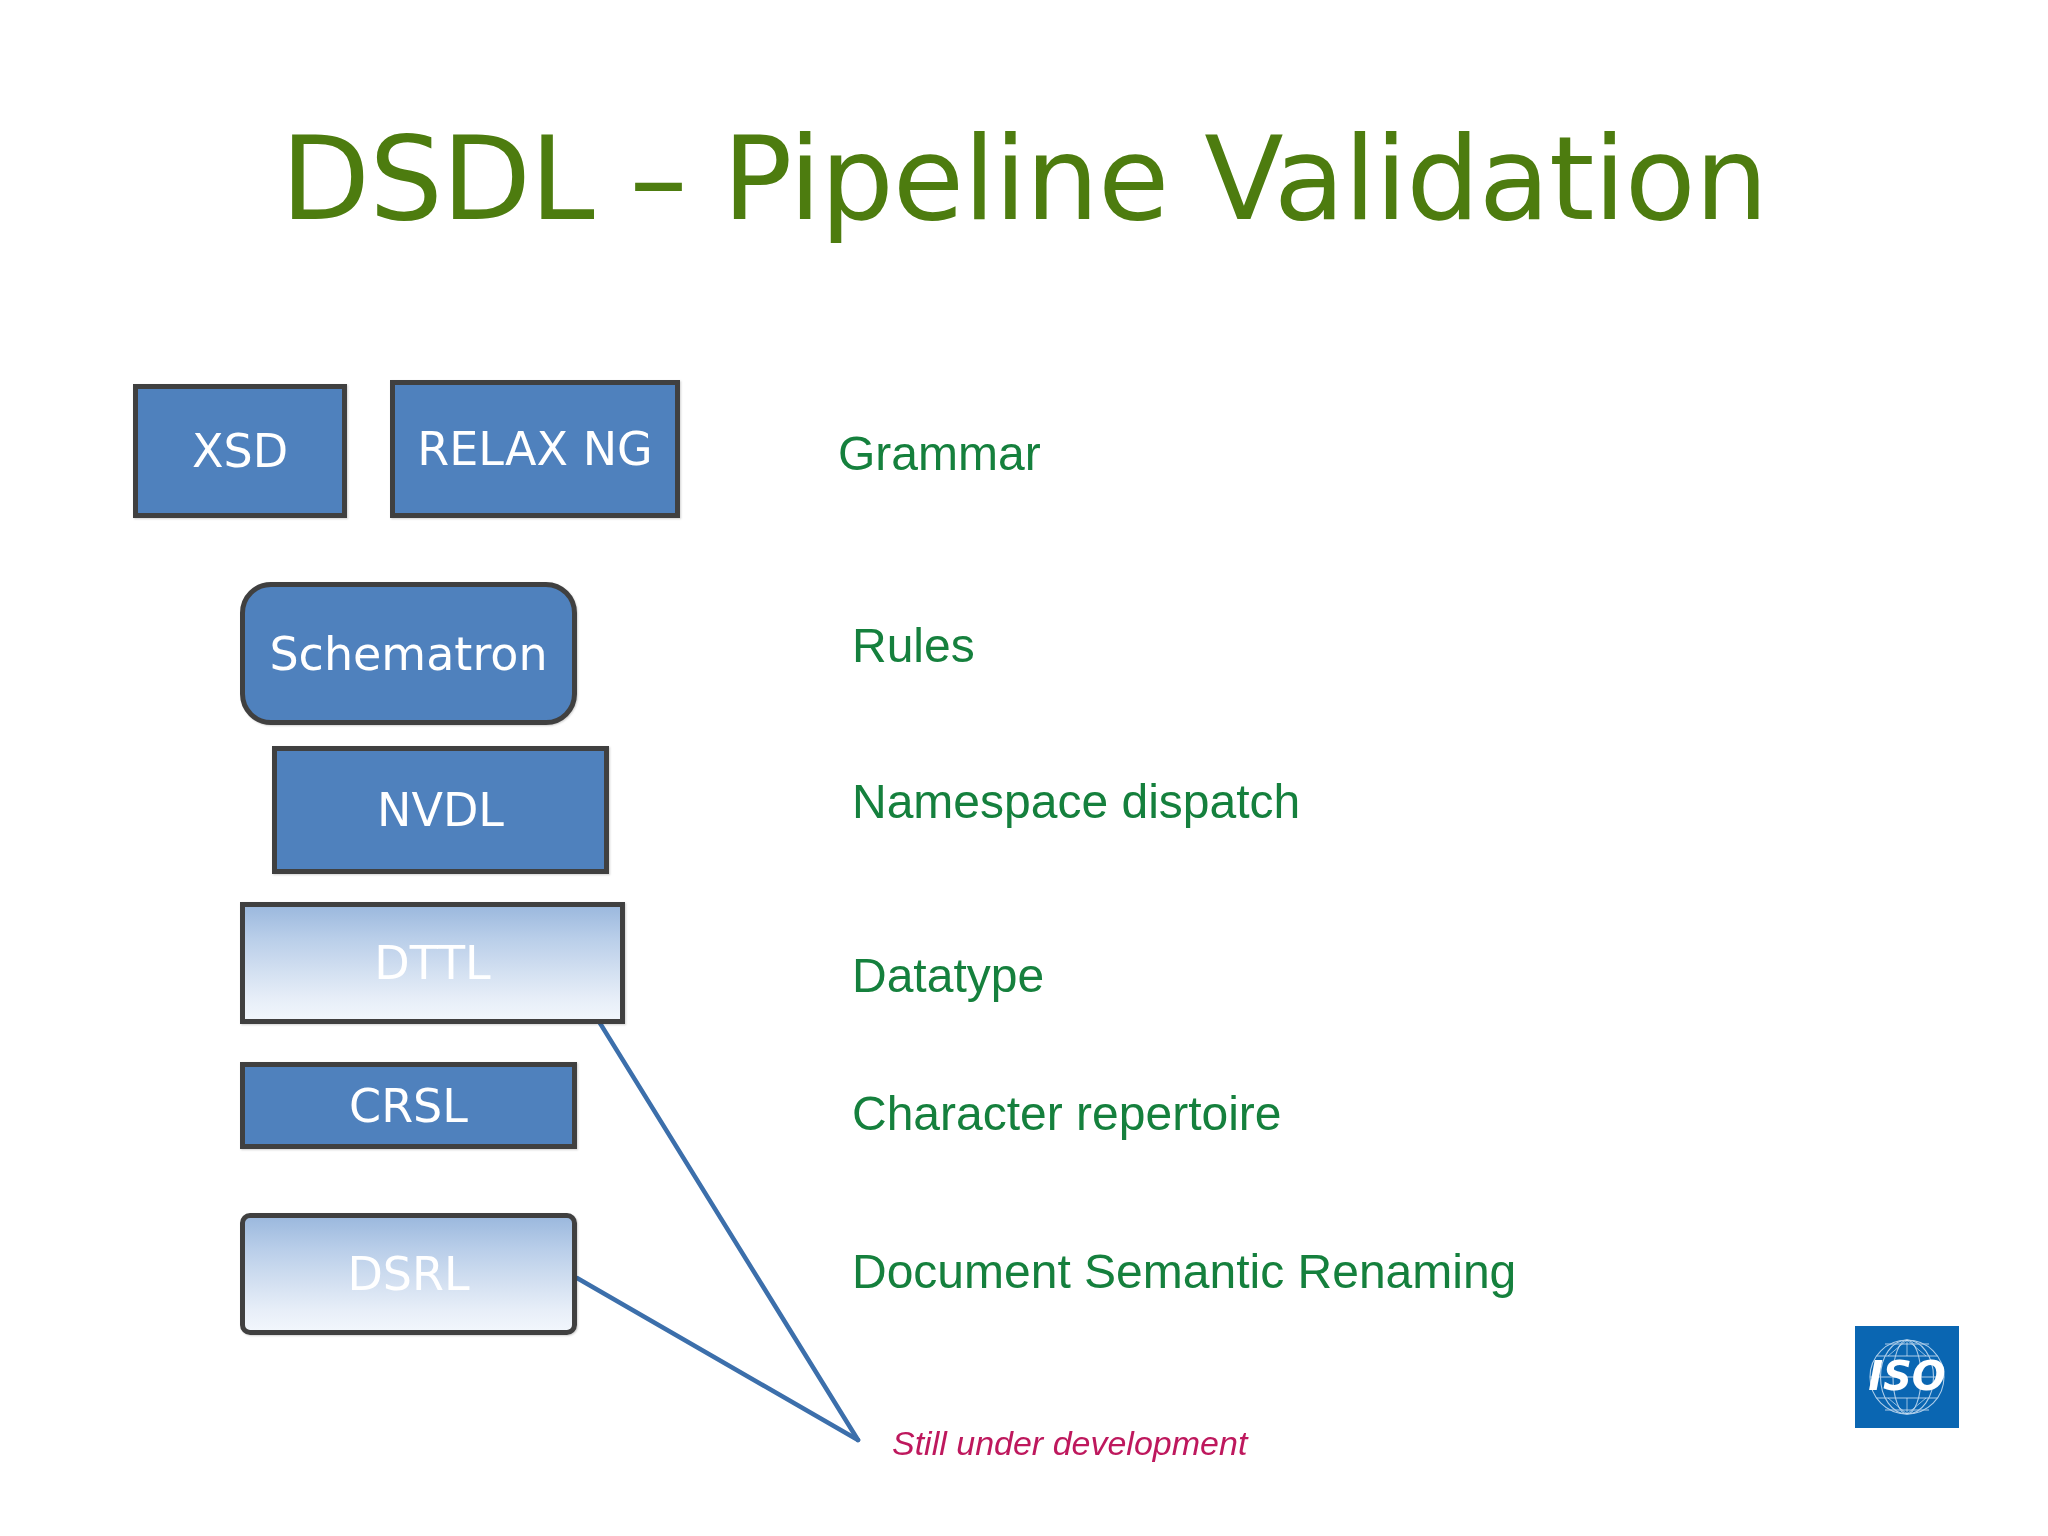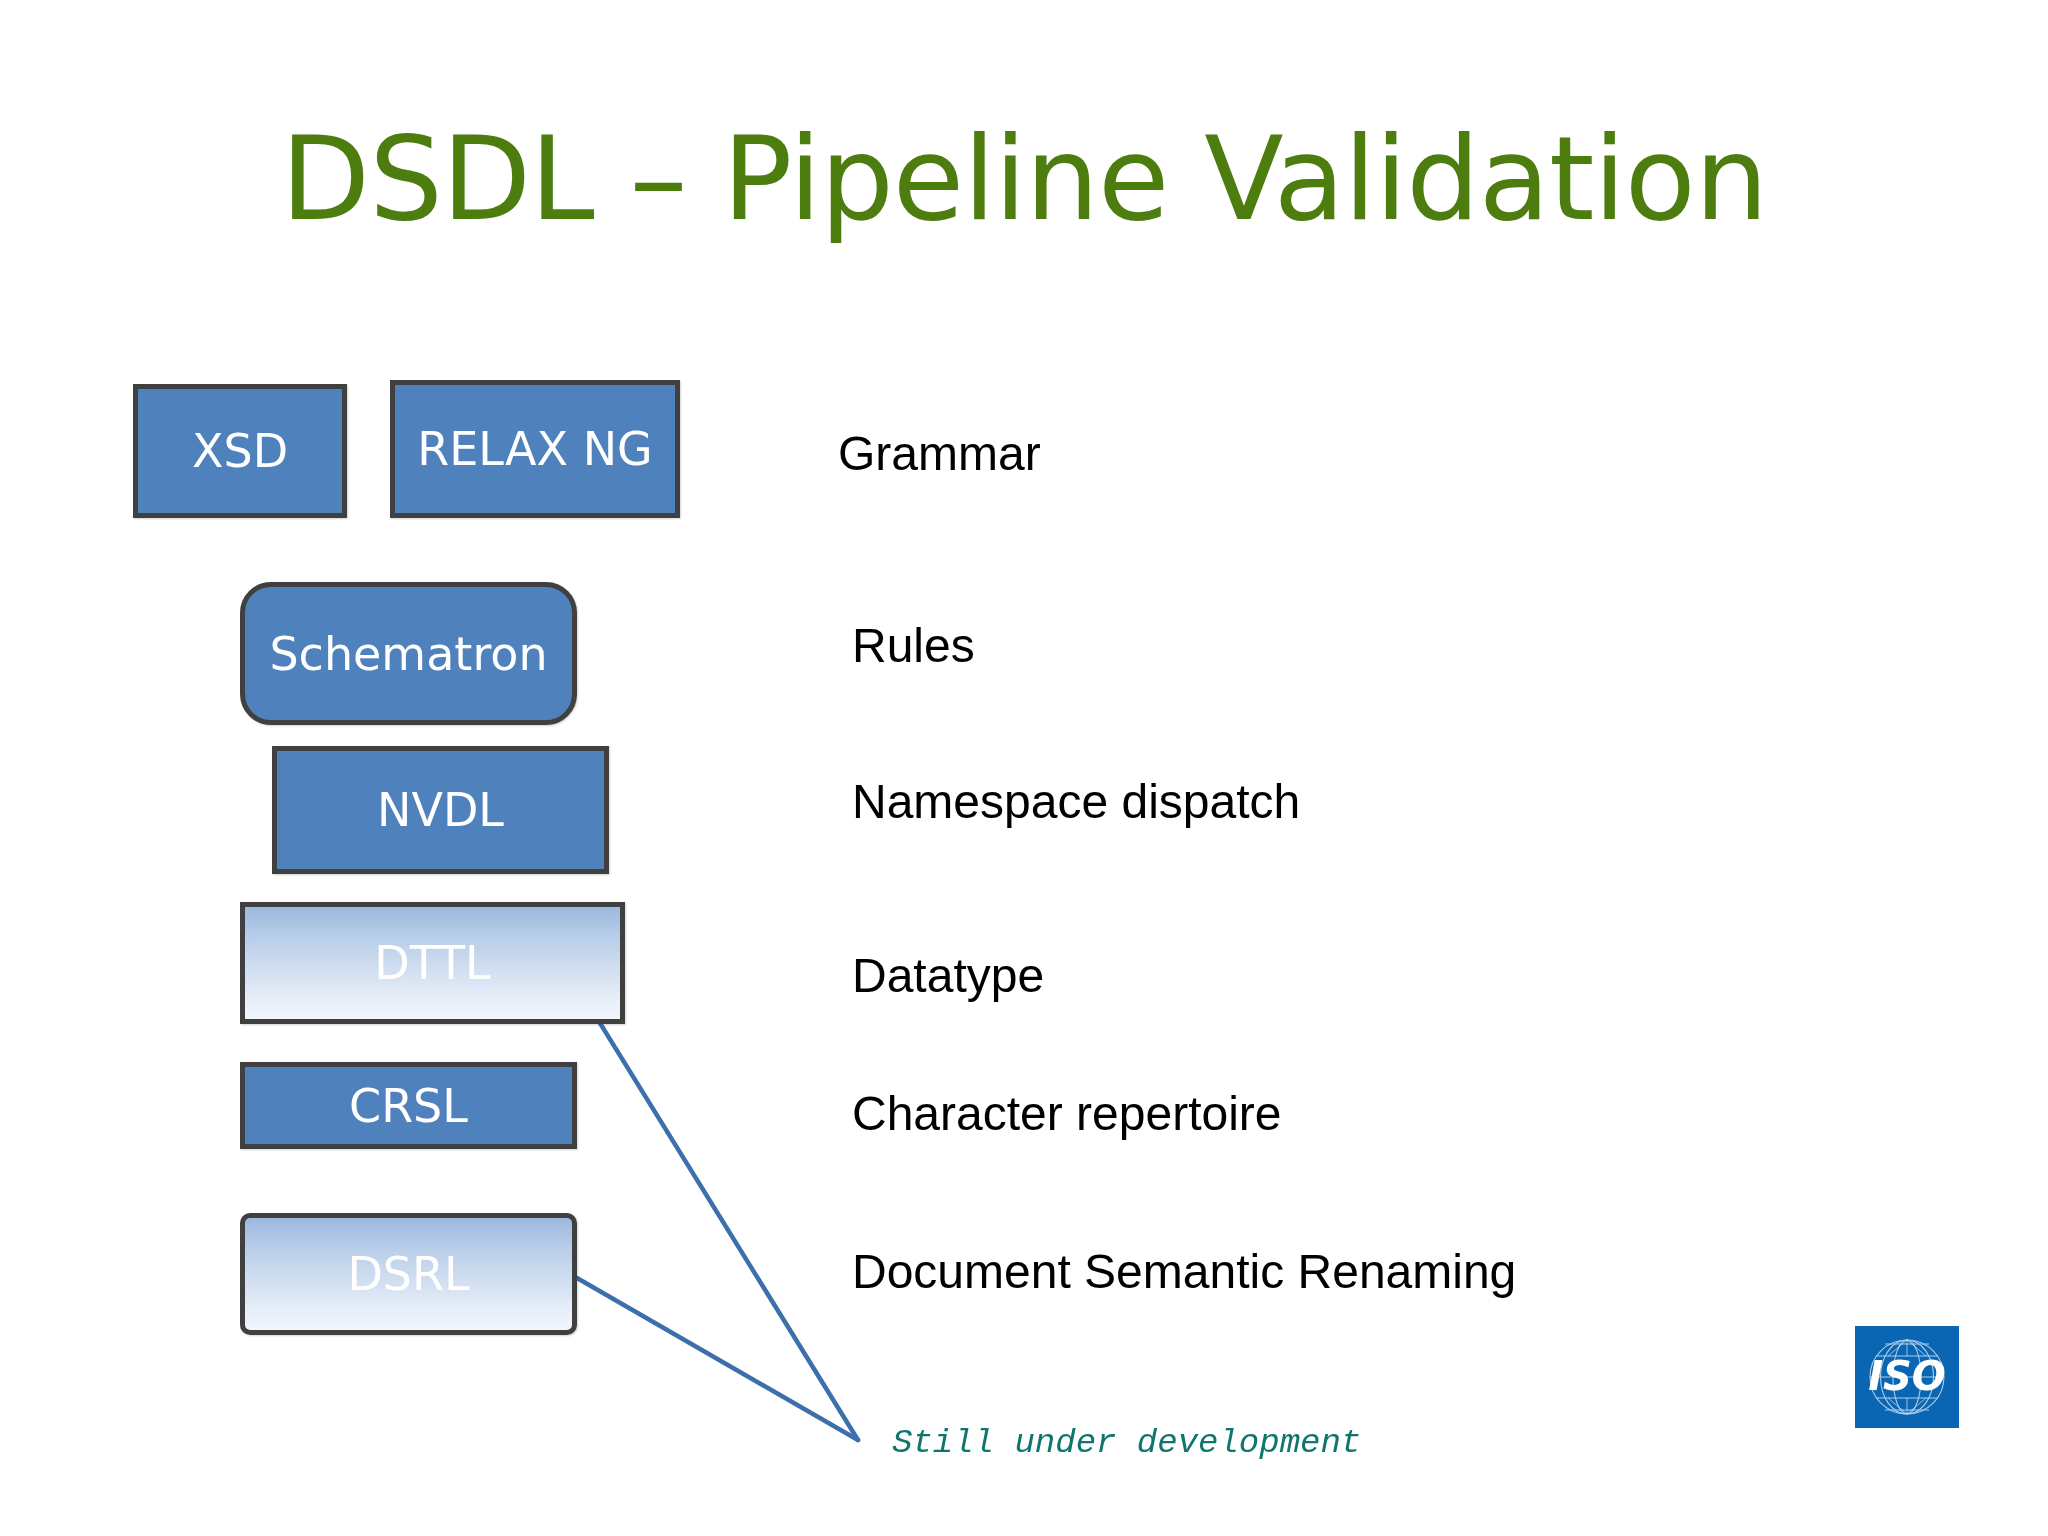--- a/index.html
+++ b/index.html
@@ -73,40 +73,40 @@
   #box-dttl     { left: 240px; top: 902px;  width: 385px; height: 122px; font-size: 46px; }
   #box-crsl     { left: 240px; top: 1062px; width: 337px; height: 87px; font-size: 46px; }
   #box-dsrl     { left: 240px; top: 1213px; width: 337px; height: 122px; font-size: 46px; border-radius: 10px; }
 
   
   .desc {
     position: absolute;
     font-family: "Liberation Sans", sans-serif;
     font-size: 48px;
     font-weight: 400;
-    color: #000000;
+    color: #15803d;
     line-height: 1;
     white-space: nowrap;
   }
   #desc-grammar   { left: 838px; top: 430px;  }
   #desc-rules     { left: 852px; top: 622px;  }
   #desc-namespace { left: 852px; top: 778px;  }
   #desc-datatype  { left: 852px; top: 952px;  }
   #desc-charrep   { left: 852px; top: 1090px; }
   #desc-docsem    { left: 852px; top: 1248px; }
 
   
   #footnote {
     position: absolute;
     left: 892px;
     top: 1424px;
-    font-family: Liberation Mono, monospace;
+    font-family: Liberation Sans, sans-serif;
     font-style: italic;
     font-size: 34px;
-    color: #0f766e;
+    color: #be185d;
     white-space: nowrap;
   }
 
   
   #connectors {
     position: absolute;
     left: 0;
     top: 0;
     width: 2048px;
     height: 1536px;

